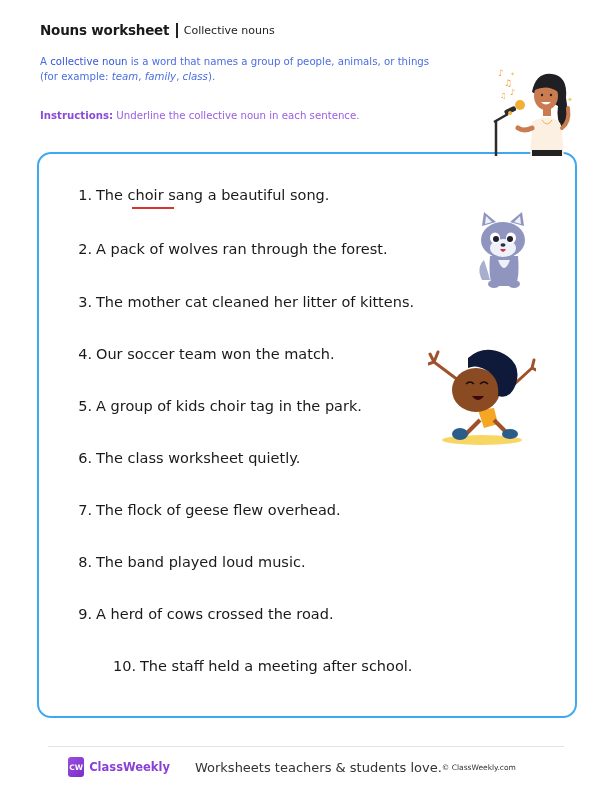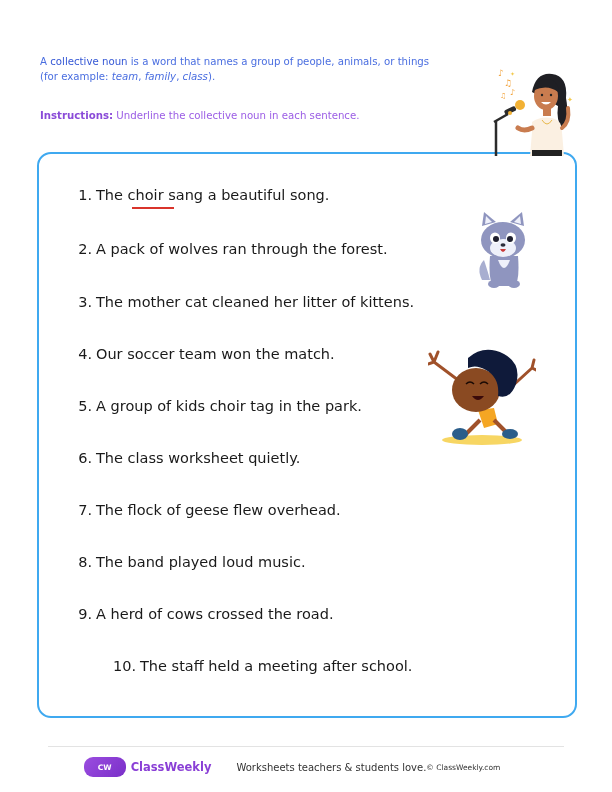--- a/index.html
+++ b/index.html
@@ -59,35 +59,40 @@
     .kid { position: absolute; left: 428px; top: 340px; width: 108px; height: 106px; z-index: 2; }
 
     .footer-line {
       position: absolute; left: 48px; top: 746px; width: 516px; height: 1px; background: #e3e3e3;
     }
     .footer {
       position: absolute; left: 0; top: 757px; width: 612px;
       display: flex; align-items: center; justify-content: center;
     }
     .logo-badge {
-      width: 42px; height: 20px; border-radius: 9px;
+      width: 16px; height: 20px; border-radius: 3px;
       background: linear-gradient(135deg, #9b4de0, #7a2fc8);
       color: #fff; font-size: 7.5px; font-weight: bold;
       display: flex; align-items: center; justify-content: center;
       margin-left: -28px;
     }
     .logo-text { color: #8a3fd6; font-weight: bold; font-size: 11.5px; margin-left: 5px; }
-    .tagline { font-size: 10px; color: #333; margin-left: 25px; }
+    .tagline { font-size: 13px; color: #333; margin-left: 25px; }
     .copyright { font-size: 7.5px; color: #333; margin-left: 0; }
   </style>
 </head>
 <body>
 
 <div class="page">
 
+  <div class="title-row">
+    <span class="title-main">Nouns worksheet</span>
+    <span class="title-sep"></span>
+    <span class="title-sub">Collective nouns</span>
+  </div>
 
   <div class="intro">
     <span>A </span><b>collective noun</b><span> is a word that names a group of people, animals, or things (for example: </span><i>team</i><span>, </span><i>family</i><span>, </span><i>class</i><span>).</span>
   </div>
 
   <div class="instructions">
     <b>Instructions:</b><span> Underline the collective noun in each sentence.</span>
   </div>
 
   <svg class="singer" viewBox="0 0 100 94">

